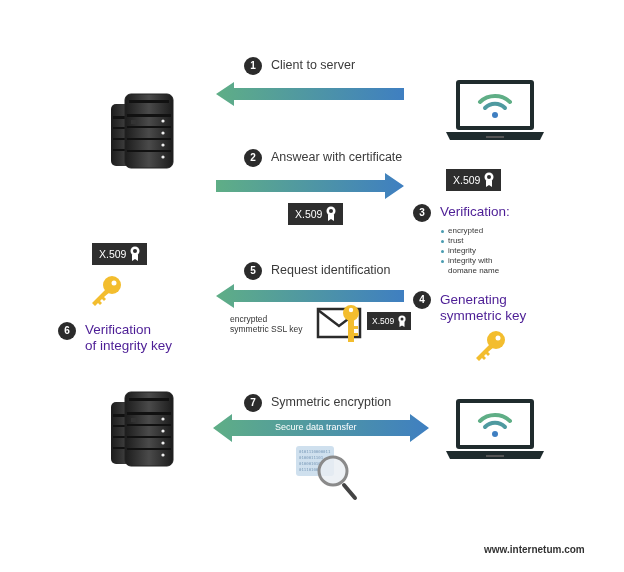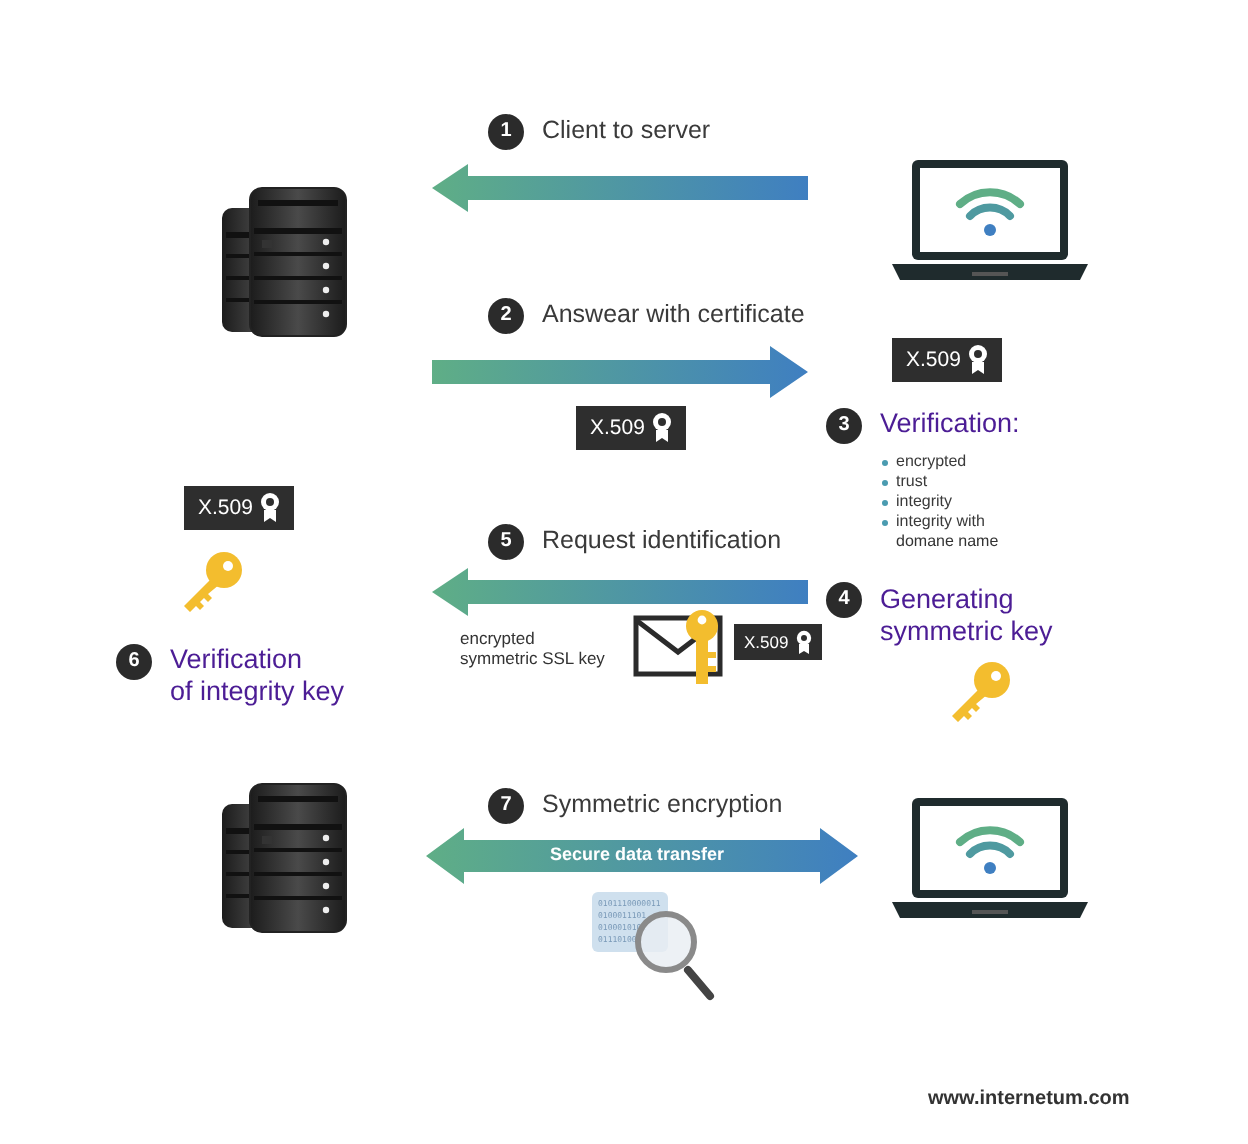--- a/index.html
+++ b/index.html
@@ -151,21 +151,21 @@
 
 <div class="step-badge" style="left:58px;top:322px">6</div>
 <div class="big-label" style="left:85px;top:322px">
   <div>Verification</div>
   <div>of integrity key</div>
 </div>
 
 <div class="step-badge" style="left:244px;top:394px">7</div>
 <div class="step-label" style="left:271px;top:395px">Symmetric encryption</div>
 
-<div class="abs" style="left:275px;top:422px;font-size:9px;font-weight:bold;color:#fff">Secure data transfer</div>
+<div class="abs" style="left:275px;top:422px;font-size:9px;font-weight:normal;color:#fff">Secure data transfer</div>
 
 <div class="small-label" style="left:230px;top:314px">
   <div>encrypted</div>
   <div>symmetric SSL key</div>
 </div>
 
 <div class="cert" style="left:446px;top:169px">
   <span>X.509</span>
   <svg width="12" height="16">
       <circle cx="6" cy="5" r="4.5" fill="#fff"></circle>
@@ -191,13 +191,13 @@
 </div>
 <div class="cert" style="left:367px;top:312px;height:18px;line-height:18px;font-size:8.5px;padding:0 4px 0 5px">
   <span>X.509</span>
   <svg width="10" height="13">
       <circle cx="5" cy="4" r="3.6" fill="#fff"></circle>
       <circle cx="5" cy="4" r="1.5" fill="#2e2e2e"></circle>
       <path d="M2.5 7 L2.5 12 L5 10.5 L7.5 12 L7.5 7 Z" fill="#fff"></path>
     </svg>
 </div>
 
-<div class="footer" style="left:464px;top:544px">www.internetum.com</div>
+<div class="footer" style="left:484px;top:544px">www.internetum.com</div>
 
 </body></html>

